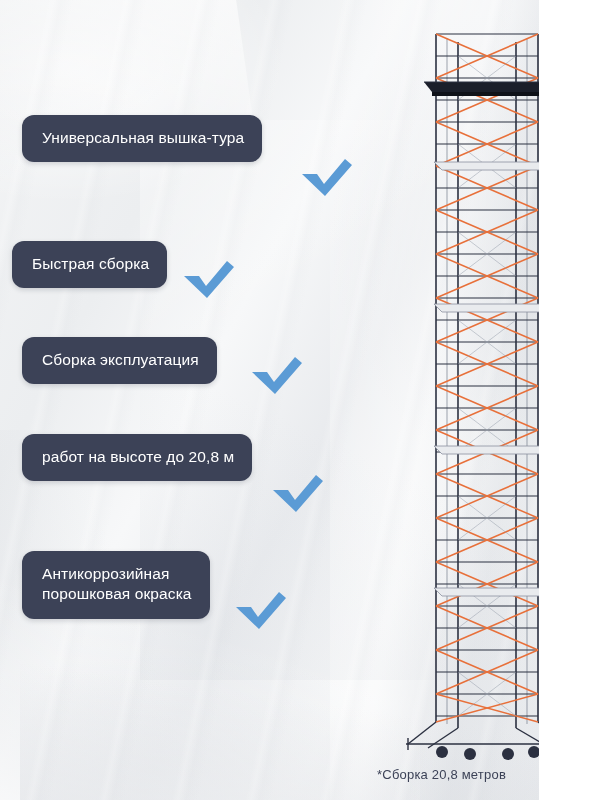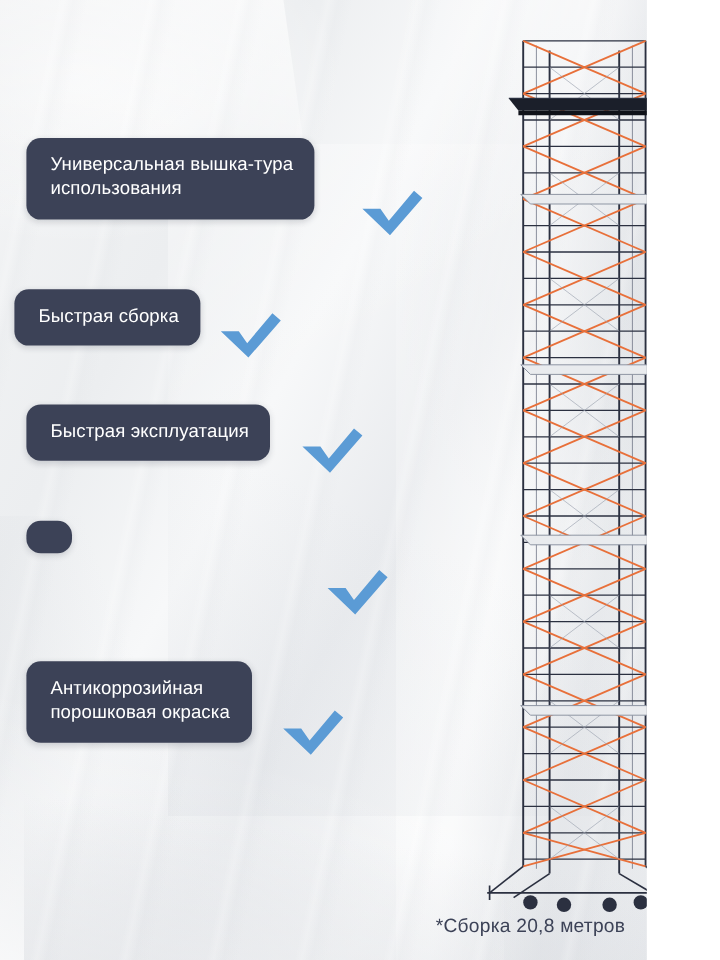--- a/index.html
+++ b/index.html
@@ -107,23 +107,23 @@
     position: absolute;
     left: 398px;
     top: 22px;
     width: 190px;
     height: 740px;
   }
   .tower svg { display: block; }
 
   .footnote {
     position: absolute;
-    right: 18px;
+    right: 33px;
     bottom: 18px;
-    font-size: 16px;
+    font-size: 13px;
     color: #3c4257;
     letter-spacing: 0.2px;
   }
 </style>
 </head>
 <body>
 
 <div class="canvas">
 
   <div class="crease c1"></div>
@@ -131,21 +131,20 @@
   <div class="crease c3"></div>
   <div class="crease c4"></div>
   <div class="crease c5"></div>
   <div class="crease c6"></div>
 
   <div class="features">
 
     <div class="feature f1">
       <div class="bubble">
         <span class="bubble-line">Универсальная вышка-тура</span>
-        <span class="bubble-line">использования</span>
       </div>
       <div class="check">
         <svg viewBox="0 0 54 40" width="54" height="40" aria-hidden="true">
           <path d="M2 17 L17 17 L24 27 L45 2 L52 8 L25 39 Z" fill="#5b9bd5"></path>
         </svg>
       </div>
     </div>
 
     <div class="feature f2">
       <div class="bubble">
@@ -153,31 +152,32 @@
       </div>
       <div class="check">
         <svg viewBox="0 0 54 40" width="54" height="40" aria-hidden="true">
           <path d="M2 17 L17 17 L24 27 L45 2 L52 8 L25 39 Z" fill="#5b9bd5"></path>
         </svg>
       </div>
     </div>
 
     <div class="feature f3">
       <div class="bubble">
-        <span class="bubble-line">Быстрая эксплуатация</span>
+        <span class="bubble-line">Сборка эксплуатация</span>
       </div>
       <div class="check">
         <svg viewBox="0 0 54 40" width="54" height="40" aria-hidden="true">
           <path d="M2 17 L17 17 L24 27 L45 2 L52 8 L25 39 Z" fill="#5b9bd5"></path>
         </svg>
       </div>
     </div>
 
     <div class="feature f4">
       <div class="bubble">
+        <span class="bubble-line">работ на высоте до 20,8 м</span>
       </div>
       <div class="check">
         <svg viewBox="0 0 54 40" width="54" height="40" aria-hidden="true">
           <path d="M2 17 L17 17 L24 27 L45 2 L52 8 L25 39 Z" fill="#5b9bd5"></path>
         </svg>
       </div>
     </div>
 
     <div class="feature f5">
       <div class="bubble">

